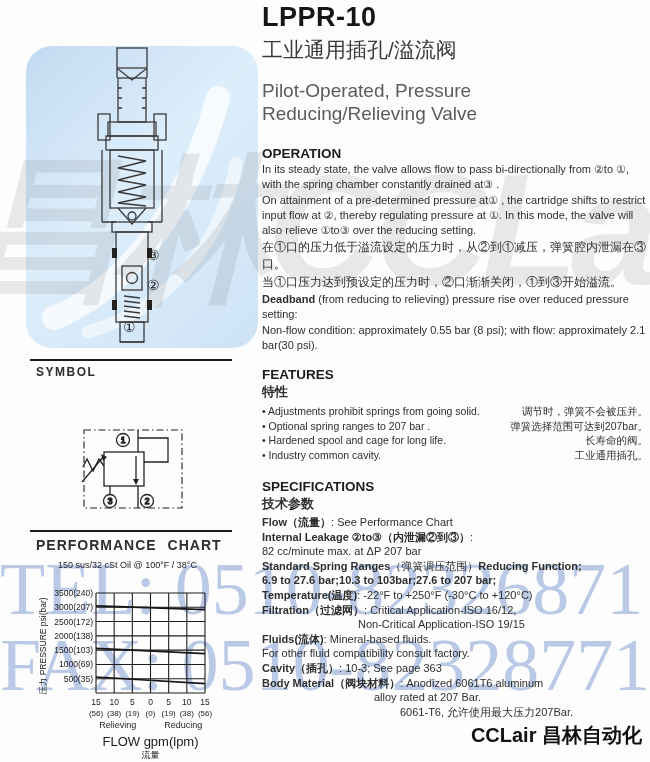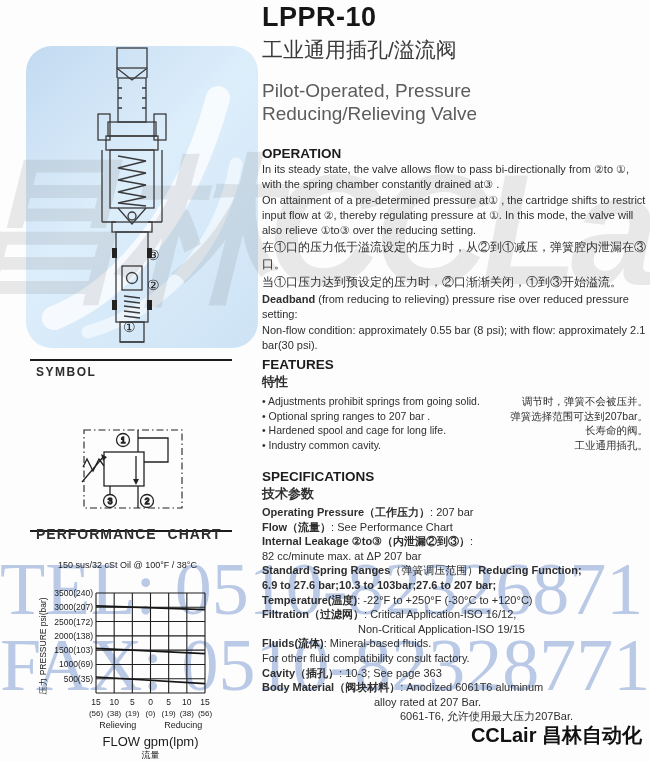--- a/index.html
+++ b/index.html
@@ -14,21 +14,21 @@
   .wm-blue{position:absolute;left:0;width:660px;font-family:"Liberation Serif",serif;
            font-size:74px;color:#aec0e2;opacity:.85;white-space:nowrap;z-index:1;line-height:1;}
   .wm-tel{top:552px;}
   .wm-fax{top:628px;}
   
   .abs{position:absolute;}
   .content{z-index:2;}
   .rule{position:absolute;width:202px;height:2px;background:#1b1b1b;z-index:2;}
   .symbol-h{position:absolute;left:36px;top:365px;font-size:12px;font-weight:600;
             letter-spacing:1.5px;z-index:2;}
-  .perf-h{position:absolute;left:36px;top:526px;font-size:14px;font-weight:bold;
+  .perf-h{position:absolute;left:36px;top:537px;font-size:14px;font-weight:bold;
           letter-spacing:1px;word-spacing:6px;z-index:2;}
   .port-callout{position:absolute;z-index:3;font-size:14px;color:#222;}
   
   .rcol{position:absolute;left:262px;top:2px;width:386px;z-index:2;}
   .model{font-size:27px;font-weight:bold;letter-spacing:.5px;color:#161616;}
   .title-zh{font-size:21px;margin-top:3px;color:#3a3a3a;}
   .subtitle{font-size:19px;line-height:23px;margin-top:15px;color:#5c5c5c;}
   .sec-h{font-size:13.5px;font-weight:bold;margin-top:0;color:#1c1c1c;}
   .op-h{margin-top:21px;}
   .para{font-size:11px;line-height:15px;margin-top:1px;}
@@ -200,21 +200,21 @@
     </div>
 
     <div class="sec-h op-h">OPERATION</div>
     <div class="para"><span class="b"></span><span>In its steady state, the valve allows flow to pass bi-directionally from ②to ①, with the spring chamber constantly drained at③ .</span></div>
     <div class="para"><span class="b"></span><span>On attainment of a pre-determined pressure at① , the cartridge shifts to restrict input flow at ②, thereby regulating pressure at ①. In this mode, the valve will also relieve ①to③ over the reducing setting.</span></div>
     <div class="para zh"><span class="b"></span><span>在①口的压力低于溢流设定的压力时，从②到①减压，弹簧腔内泄漏在③口。</span></div>
     <div class="para zh"><span class="b"></span><span>当①口压力达到预设定的压力时，②口渐渐关闭，①到③开始溢流。</span></div>
     <div class="para"><span class="b">Deadband</span><span> (from reducing to relieving) pressure rise over reduced pressure setting:</span></div>
     <div class="para"><span class="b"></span><span>Non-flow condition: approximately 0.55 bar (8 psi); with flow: approximately 2.1 bar(30 psi).</span></div>
 
-    <div class="sec-h" style="margin-top:4px;">FEATURES</div>
+    <div class="sec-h" style="margin-top:14px;">FEATURES</div>
     <div class="sec-zh">特性</div>
     <div class="feats">
       <div class="feat">
           <span>• Adjustments prohibit springs from going solid.</span>
           <span>调节时，弹簧不会被压并。</span>
         </div>
       <div class="feat">
           <span>• Optional spring ranges to 207 bar .</span>
           <span>弹簧选择范围可达到207bar。</span>
         </div>
@@ -224,21 +224,20 @@
         </div>
       <div class="feat">
           <span>• Industry common cavity.</span>
           <span>工业通用插孔。</span>
         </div>
     </div>
 
     <div class="sec-h" style="margin-top:17px;">SPECIFICATIONS</div>
     <div class="sec-zh">技术参数</div>
     <div class="specs">
-      <div class="spec-line"><span class="b">Operating Pressure（工作压力）</span><span>: 207 bar</span></div>
       <div class="spec-line"><span class="b">Flow（流量）</span><span>: See Performance Chart</span></div>
       <div class="spec-line"><span class="b">Internal Leakage ②to③（内泄漏②到③）</span><span>:</span></div>
       <div class="spec-line"><span>82 cc/minute  max. at ΔP 207 bar</span></div>
       <div class="spec-line"><span class="b">Standard Spring Ranges</span><span>（弹簧调压范围）</span><span class="b">Reducing Function;</span></div>
       <div class="spec-line"><span class="b">6.9 to 27.6 bar;10.3 to 103bar;27.6 to 207 bar;</span></div>
       <div class="spec-line"><span class="b">Temperature(温度)</span><span>: -22°F to +250°F (-30°C to +120°C)</span></div>
       <div class="spec-line"><span class="b">Filtration（过滤网）</span><span>: Critical Application-ISO 16/12,</span></div>
       <div class="spec-line ind1"><span>Non-Critical Application-ISO 19/15</span></div>
       <div class="spec-line"><span class="b">Fluids(流体)</span><span>: Mineral-based fluids.</span></div>
       <div class="spec-line"><span>For other fluid compatibility consult factory.</span></div>

